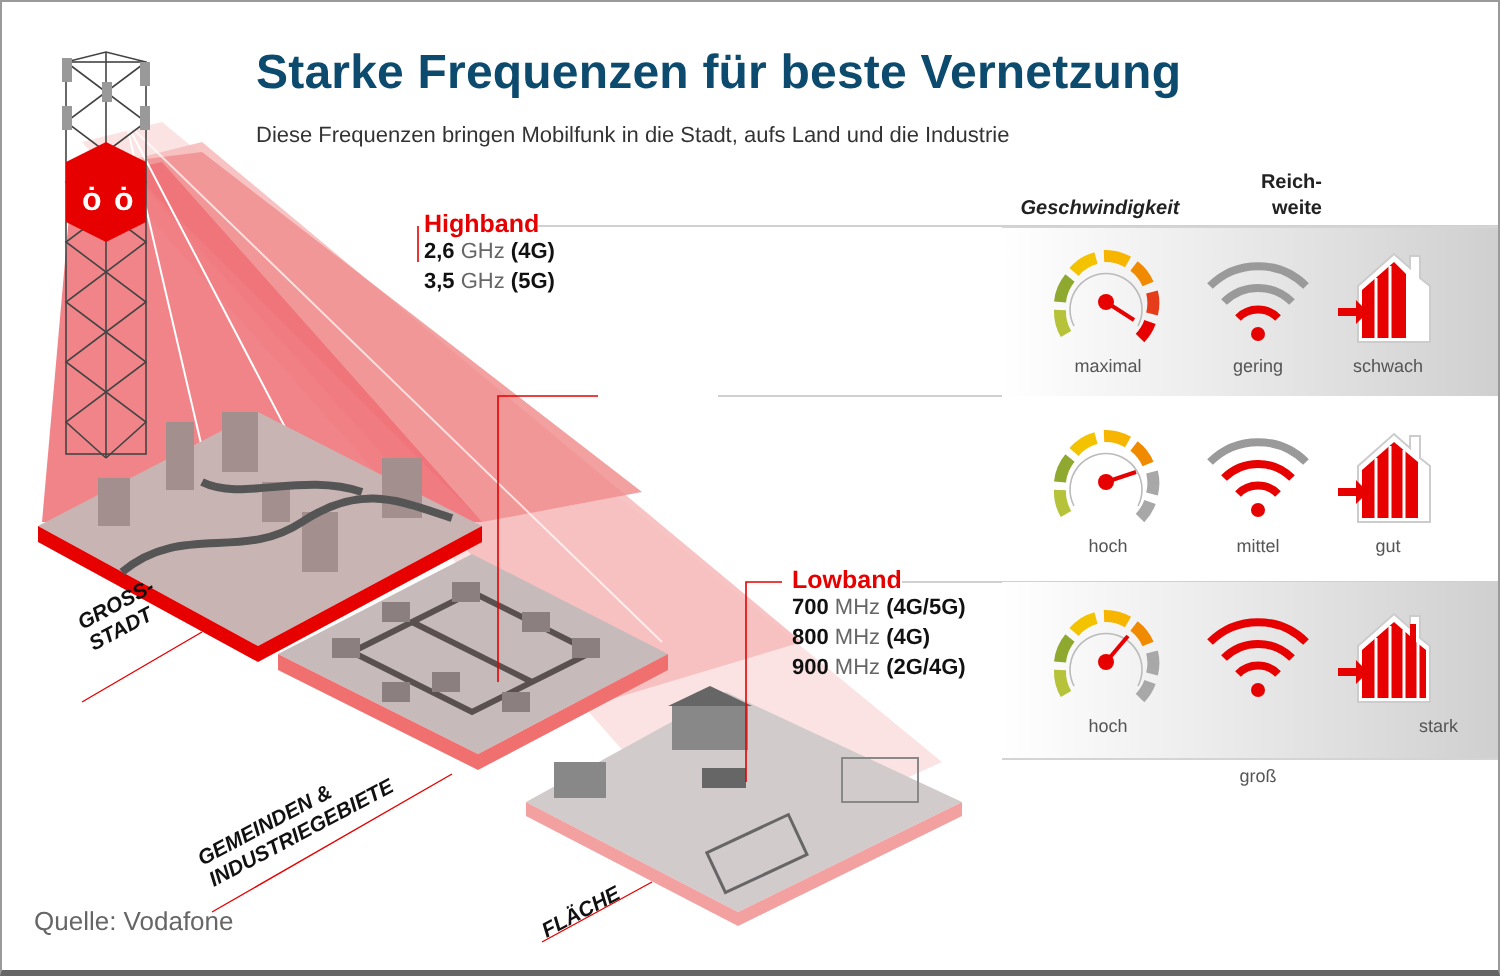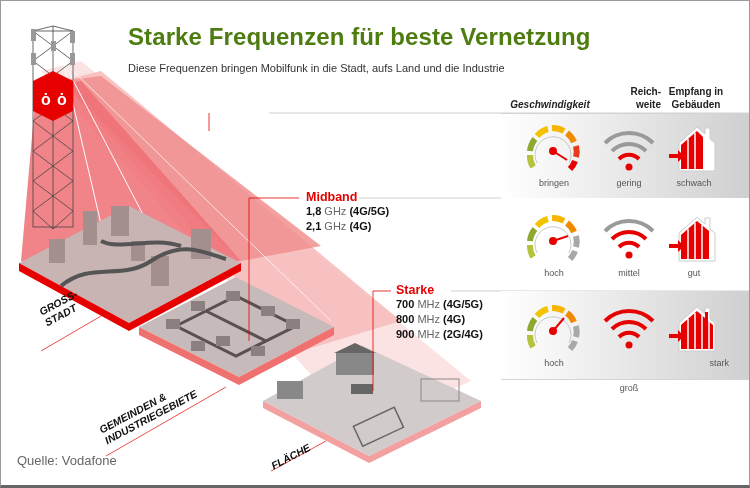--- a/index.html
+++ b/index.html
@@ -1,19 +1,19 @@
 <!DOCTYPE html>
 <html><head>
 <meta charset="utf-8">
 <style>
   * { box-sizing: border-box; margin: 0; padding: 0; }
   html, body { width: 750px; height: 488px; overflow: hidden; background: #fff; }
   body { font-family: "Liberation Sans", "DejaVu Sans", sans-serif; position: relative; }
   .frame { position: absolute; left: 0; top: 0; width: 750px; height: 488px; border: 1px solid #9a9a9a; border-bottom: 3px solid #666; background: #fff; overflow: hidden; }
-  .title { position: absolute; left: 127px; top: 22px; font-size: 24px; font-weight: bold; color: #4d7c0f; letter-spacing: 0.1px; white-space: nowrap; }
+  .title { position: absolute; left: 127px; top: 22px; font-size: 24px; font-weight: bold; color: #0c4a6e; letter-spacing: 0.1px; white-space: nowrap; }
   .subtitle { position: absolute; left: 127px; top: 61px; font-size: 11px; color: #333; white-space: nowrap; text-align: center; }
   .illus { position: absolute; left: 0; top: 0; width: 750px; height: 488px; }
   .band { position: absolute; }
   .band-name { color: #e60000; font-size: 12.5px; font-weight: bold; white-space: nowrap; }
   .freq { font-size: 11px; color: #111; white-space: nowrap; line-height: 15px; font-weight: bold; }
   .freq .unit { font-weight: normal; color: #666; }
   .hdr { position: absolute; font-size: 10px; color: #222; text-align: center; line-height: 13px; font-weight: bold; }
   .row-bg { position: absolute; left: 500px; width: 250px; }
   .row1 { top: 112px; height: 85px; background: linear-gradient(90deg,#fff 0%,#efefef 35%,#cfcfcf 100%); }
   .row2 { top: 197px; height: 88px; background: #fff; }
@@ -114,54 +114,50 @@
   <div class="row-bg row2"></div>
   <div class="row-bg row3"></div>
   <div class="sep" style="left:500px;top:112px;width:250px;"></div>
   <div class="sep" style="left:500px;top:378px;width:250px;"></div>
 
   <div class="hdr" style="left:508px;top:97px;width:82px;font-style:italic;">Geschwindigkeit</div>
   <div class="hdr" style="left:600px;top:84px;width:60px;text-align:right;">
     <div>Reich-</div>
     <div>weite</div>
   </div>
-  <div class="hdr" style="left:660px;top:84px;width:70px;">
-    <div>Empfang in</div>
-    <div>Gebäuden</div>
-  </div>
-
-
-  <div class="band" style="left:305px;top:189px;">
-    <div class="band-name">Midband</div>
-    <div class="freq"><span>1,8</span> <span class="unit">GHz</span> <span>(4G/5G)</span></div>
-    <div class="freq"><span>2,1</span> <span class="unit">GHz</span> <span>(4G)</span></div>
-  </div>
+
+  <div class="band" style="left:211px;top:104px;">
+    <div class="band-name">Highband</div>
+    <div class="freq"><span>2,6</span> <span class="unit">GHz</span> <span>(4G)</span></div>
+    <div class="freq"><span>3,5</span> <span class="unit">GHz</span> <span>(5G)</span></div>
+  </div>
+
 
   <div class="band" style="left:395px;top:282px;">
-    <div class="band-name">Starke</div>
+    <div class="band-name">Lowband</div>
     <div class="freq"><span>700</span> <span class="unit">MHz</span> <span>(4G/5G)</span></div>
     <div class="freq"><span>800</span> <span class="unit">MHz</span> <span>(4G)</span></div>
     <div class="freq"><span>900</span> <span class="unit">MHz</span> <span>(2G/4G)</span></div>
   </div>
 
   <svg class="ic" style="left:524px;top:122px;" width="56" height="52" viewBox="0 0 56 52">
     <g stroke-width="6" fill="none">
       <path d="M8,44 A22,22 0 0 1 5,32" stroke="#b5c23a"></path>
       <path d="M5,28 A22,22 0 0 1 10,16" stroke="#8fa830"></path>
       <path d="M12,13 A22,22 0 0 1 23,6" stroke="#f3c300"></path>
       <path d="M27,5 A22,22 0 0 1 39,8" stroke="#f7b500"></path>
       <path d="M42,10 A22,22 0 0 1 49,19" stroke="#f08a00"></path>
       <path d="M51,23 A22,22 0 0 1 51,34" stroke="#e53c1b"></path>
       <path d="M50,38 A22,22 0 0 1 45,46" stroke="#e60000"></path>
     </g>
     <path d="M12,40 A18,18 0 1 1 44,40" stroke="#bbb" stroke-width="0.8" fill="none"></path>
     <line x1="28" y1="28" x2="42" y2="37" stroke="#e60000" stroke-width="2"></line>
     <circle cx="28" cy="28" r="4" fill="#e60000"></circle>
   </svg>
-  <div class="ic-label" style="left:518px;top:177px;">bringen</div>
+  <div class="ic-label" style="left:518px;top:177px;">maximal</div>
 
   <svg class="ic" style="left:600px;top:128px;" width="56" height="44" viewBox="0 0 56 44">
     <path d="M4,14 A34,34 0 0 1 52,14" stroke="#9a9a9a" stroke-width="4" fill="none"></path>
     <path d="M11,22 A24,24 0 0 1 45,22" stroke="#9a9a9a" stroke-width="4" fill="none"></path>
     <path d="M18,30 A14,14 0 0 1 38,30" stroke="#e60000" stroke-width="4" fill="none"></path>
     <circle cx="28" cy="38" r="3.5" fill="#e60000"></circle>
   </svg>
   <div class="ic-label" style="left:593px;top:177px;">gering</div>
 
   <svg class="ic" style="left:668px;top:122px;" width="48" height="52" viewBox="0 0 48 52">

